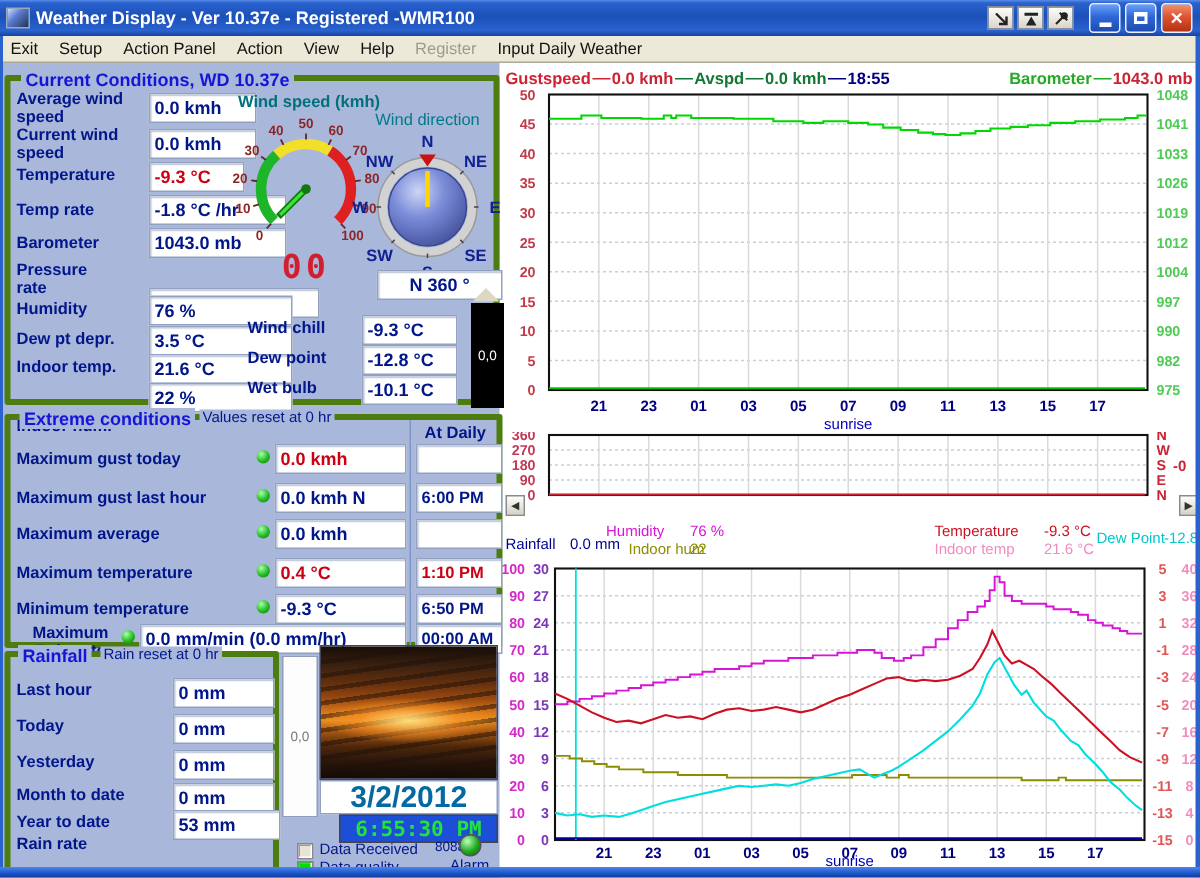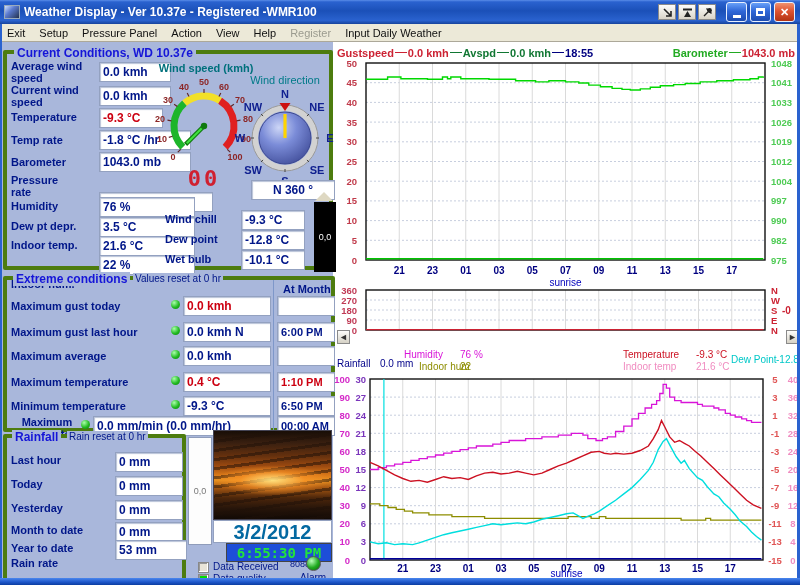--- a/index.html
+++ b/index.html
@@ -107,21 +107,21 @@
         </span>
       <span class="xp-btn xp-close">
           <span>✕</span>
         </span>
     </span>
   </div>
 
   <div class="abs menubar">
     <span class="menu-item">Exit</span>
     <span class="menu-item">Setup</span>
-    <span class="menu-item">Pressure Panel</span>
+    <span class="menu-item">Action Panel</span>
     <span class="menu-item">Action</span>
     <span class="menu-item">View</span>
     <span class="menu-item">Help</span>
     <span class="menu-item disabled">Register</span>
     <span class="menu-item">Input Daily Weather</span>
   </div>
 
   <div class="abs chart-bg"></div>
 
   <div class="abs grp" style="left:3px;top:50px;width:330px;height:220px;">
@@ -229,21 +229,21 @@
     <span class="abs lbl" style="left:158px;top:199px;">Wet bulb</span>
     <span class="abs box" style="left:234px;top:196px;width:64px;">-10.1 °C</span>
 
     <span class="abs up-tri" style="left:308px;top:138px;"></span>
     <span class="abs blackbar" style="left:307px;top:148px;width:22px;height:70px;">0,0</span>
   </div>
 
   <div class="abs grp" style="left:3px;top:276px;width:332px;height:156px;">
     <span class="abs grp-title" style="left:6px;top:-8px;">Extreme conditions</span>
     <span class="abs grp-sub" style="left:126px;top:-7px;">Values reset at 0 hr</span>
-    <span class="abs lbl" style="left:276px;top:3px;">At Month</span>
+    <span class="abs lbl" style="left:276px;top:3px;">At Daily</span>
     <span class="abs" style="left:266px;top:0px;width:0px;height:156px;border-left:1px solid #7e97c9;"></span>
 
     <span class="abs lbl" style="left:4px;top:20px;width:158px;">Maximum gust today</span>
     <span class="abs led" style="left:164px;top:20px;"></span>
     <span class="abs box" style="left: 176px; top: 16px; width: 88px; color: rgb(204, 0, 17);">0.0 kmh</span>
     <span class="abs box" style="left:270px;top:16px;width:58px;font-size:11px;"></span>
 
     <span class="abs lbl" style="left:4px;top:46px;width:158px;">Maximum gust last hour</span>
     <span class="abs led" style="left:164px;top:46px;"></span>
     <span class="abs box" style="left:176px;top:42px;width:88px;">0.0 kmh  N</span>

